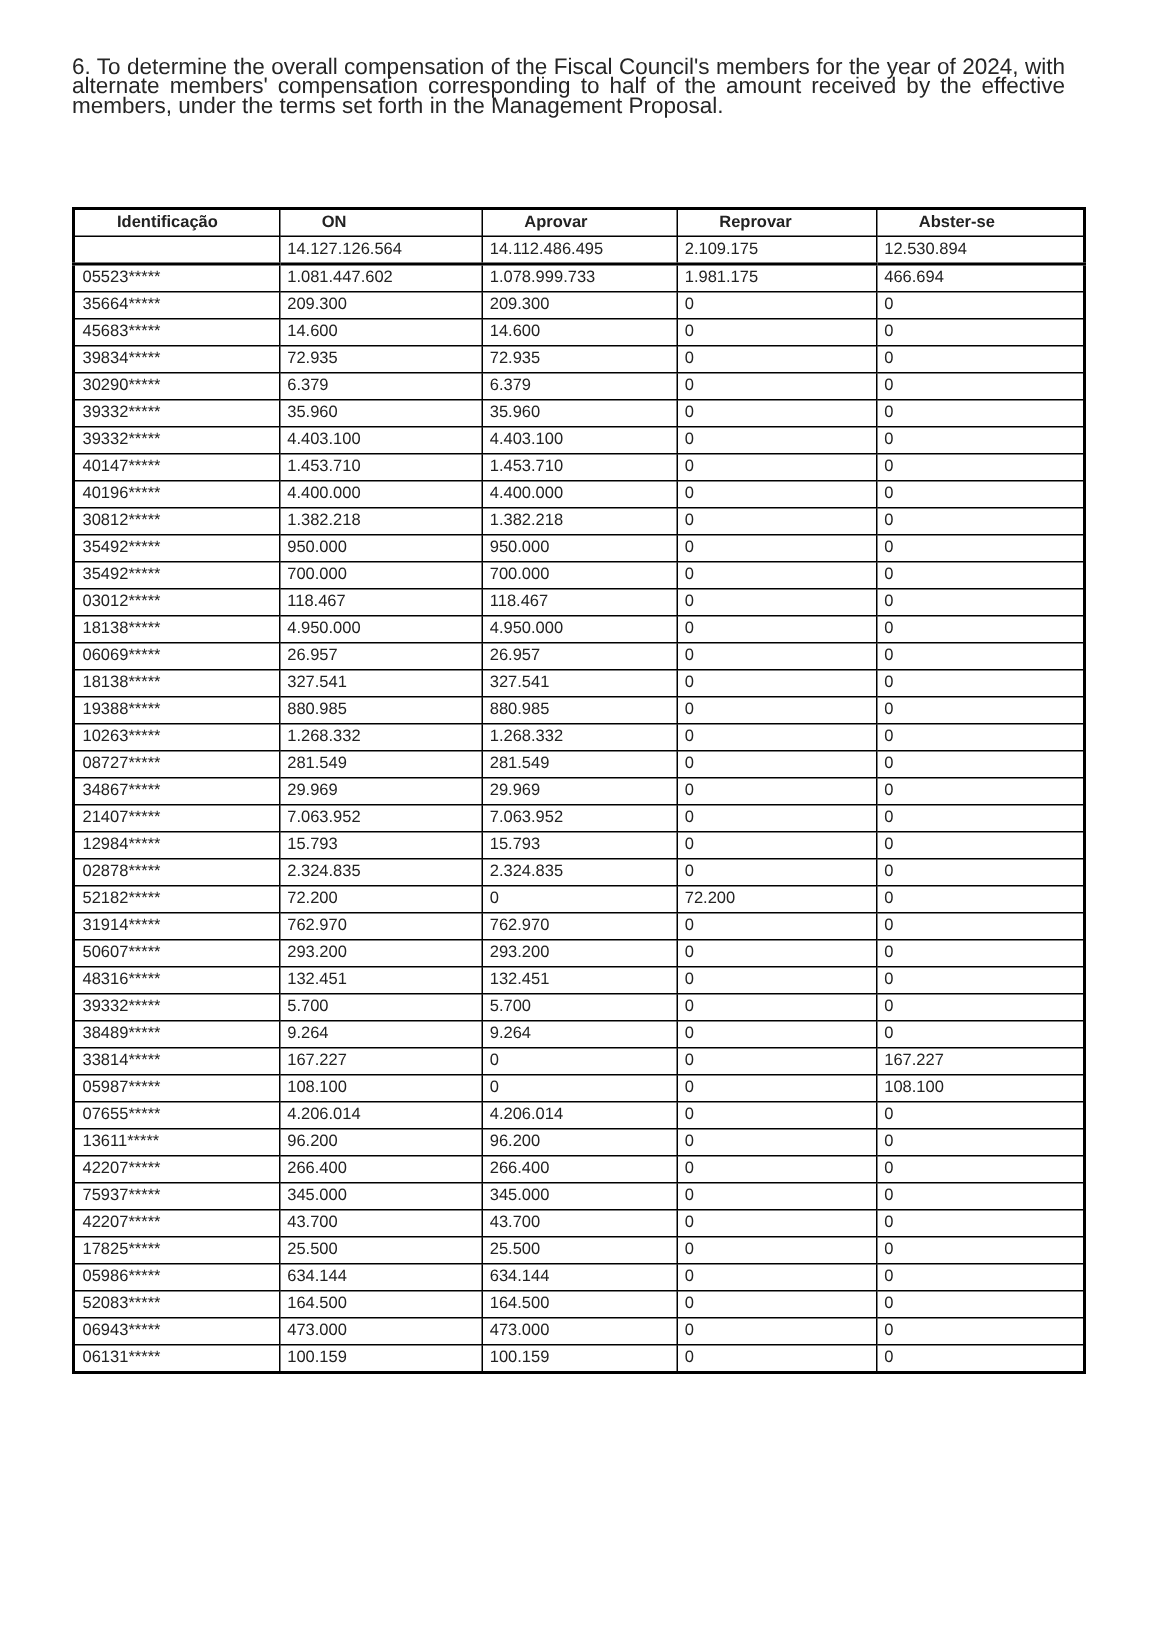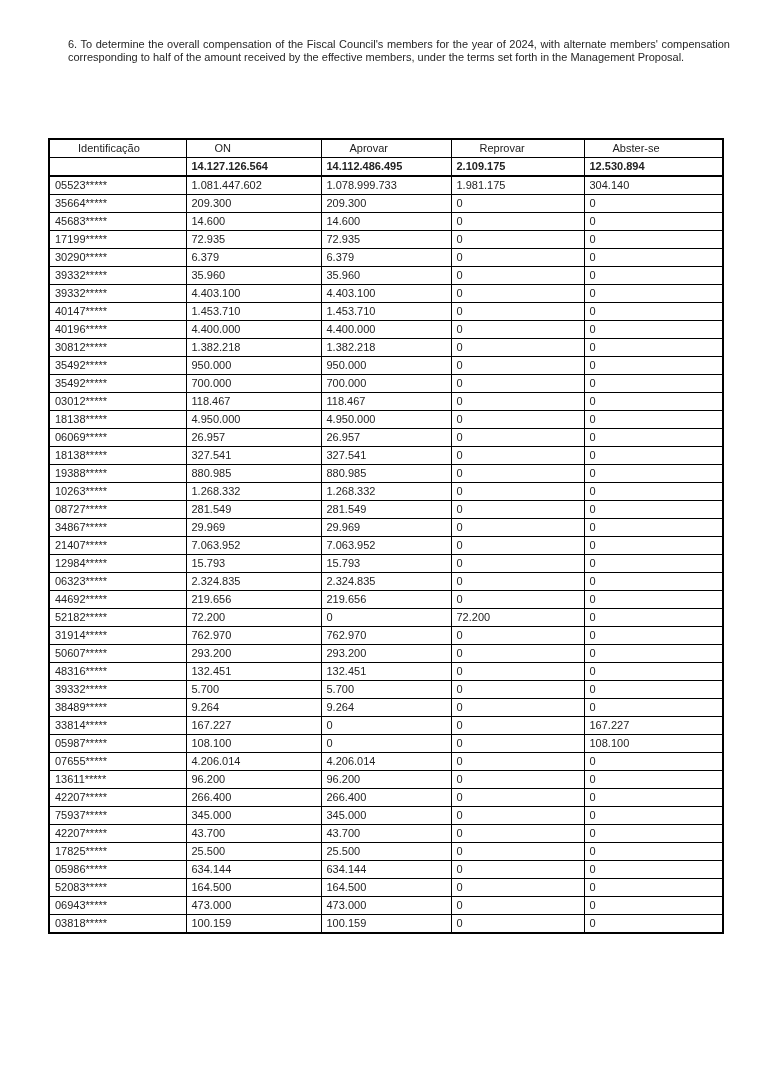--- a/index.html
+++ b/index.html
@@ -14,25 +14,24 @@
     background: #ffffff;
     font-family: "Liberation Sans", "DejaVu Sans", sans-serif;
     color: #1f1f1f;
     overflow: hidden;
   }
   .intro-paragraph {
     position: absolute;
     top: 38px;
     left: 48px;
     width: 662px;
-    font-size: 11px;
+    font-size: 15px;
     line-height: 13px;
     text-align: justify;
     color: #262626;
-    margin-left: 20px;
   }
   table.votes {
     position: absolute;
     top: 138px;
     left: 48px;
     width: 674px;
     border-collapse: collapse;
     table-layout: fixed;
     border: 2.5px solid #000;
     font-size: 11px;
@@ -43,25 +42,25 @@
     padding: 2px 5px 2px 5px;
     line-height: 13px;
     text-align: left;
     vertical-align: middle;
     white-space: nowrap;
     overflow: hidden;
     font-weight: normal;
     color: #222;
   }
   table.votes thead th {
+    font-weight: bold;
+    padding-left: 28px;
+  }
+  table.votes tr[data-name="totals-row"] td {
     font-weight: normal;
-    padding-left: 28px;
-  }
-  table.votes tr[data-name="totals-row"] td {
-    font-weight: bold;
     border-bottom-width: 2.5px;
   }
 </style>
 </head>
 <body>
 
 <div class="page" data-name="document-page">
 
   <div class="intro-paragraph" data-name="intro-paragraph">6. To determine the overall compensation of the Fiscal Council's members for the year of 2024, with alternate members' compensation corresponding to half of the amount received by the effective members, under the terms set forth in the Management Proposal.</div>
 
@@ -88,38 +87,38 @@
           <td data-name="totals-value-cell">2.109.175</td>
           <td data-name="totals-value-cell">12.530.894</td>
         </tr>
     </thead>
     <tbody data-name="table-body">
         <tr data-name="table-row">
           <td data-name="row-id-cell">05523*****</td>
           <td data-name="row-value-cell">1.081.447.602</td>
           <td data-name="row-value-cell">1.078.999.733</td>
           <td data-name="row-value-cell">1.981.175</td>
-          <td data-name="row-value-cell">304.140</td>
+          <td data-name="row-value-cell">466.694</td>
         </tr>
         <tr data-name="table-row">
           <td data-name="row-id-cell">35664*****</td>
           <td data-name="row-value-cell">209.300</td>
           <td data-name="row-value-cell">209.300</td>
           <td data-name="row-value-cell">0</td>
           <td data-name="row-value-cell">0</td>
         </tr>
         <tr data-name="table-row">
           <td data-name="row-id-cell">45683*****</td>
           <td data-name="row-value-cell">14.600</td>
           <td data-name="row-value-cell">14.600</td>
           <td data-name="row-value-cell">0</td>
           <td data-name="row-value-cell">0</td>
         </tr>
         <tr data-name="table-row">
-          <td data-name="row-id-cell">17199*****</td>
+          <td data-name="row-id-cell">39834*****</td>
           <td data-name="row-value-cell">72.935</td>
           <td data-name="row-value-cell">72.935</td>
           <td data-name="row-value-cell">0</td>
           <td data-name="row-value-cell">0</td>
         </tr>
         <tr data-name="table-row">
           <td data-name="row-id-cell">30290*****</td>
           <td data-name="row-value-cell">6.379</td>
           <td data-name="row-value-cell">6.379</td>
           <td data-name="row-value-cell">0</td>
@@ -238,30 +237,23 @@
           <td data-name="row-value-cell">0</td>
         </tr>
         <tr data-name="table-row">
           <td data-name="row-id-cell">12984*****</td>
           <td data-name="row-value-cell">15.793</td>
           <td data-name="row-value-cell">15.793</td>
           <td data-name="row-value-cell">0</td>
           <td data-name="row-value-cell">0</td>
         </tr>
         <tr data-name="table-row">
-          <td data-name="row-id-cell">06323*****</td>
+          <td data-name="row-id-cell">02878*****</td>
           <td data-name="row-value-cell">2.324.835</td>
           <td data-name="row-value-cell">2.324.835</td>
-          <td data-name="row-value-cell">0</td>
-          <td data-name="row-value-cell">0</td>
-        </tr>
-        <tr data-name="table-row">
-          <td data-name="row-id-cell">44692*****</td>
-          <td data-name="row-value-cell">219.656</td>
-          <td data-name="row-value-cell">219.656</td>
           <td data-name="row-value-cell">0</td>
           <td data-name="row-value-cell">0</td>
         </tr>
         <tr data-name="table-row">
           <td data-name="row-id-cell">52182*****</td>
           <td data-name="row-value-cell">72.200</td>
           <td data-name="row-value-cell">0</td>
           <td data-name="row-value-cell">72.200</td>
           <td data-name="row-value-cell">0</td>
         </tr>
@@ -371,21 +363,21 @@
           <td data-name="row-value-cell">0</td>
         </tr>
         <tr data-name="table-row">
           <td data-name="row-id-cell">06943*****</td>
           <td data-name="row-value-cell">473.000</td>
           <td data-name="row-value-cell">473.000</td>
           <td data-name="row-value-cell">0</td>
           <td data-name="row-value-cell">0</td>
         </tr>
         <tr data-name="table-row">
-          <td data-name="row-id-cell">03818*****</td>
+          <td data-name="row-id-cell">06131*****</td>
           <td data-name="row-value-cell">100.159</td>
           <td data-name="row-value-cell">100.159</td>
           <td data-name="row-value-cell">0</td>
           <td data-name="row-value-cell">0</td>
         </tr>
       </tbody>
   </table>
 
 </div>
 

